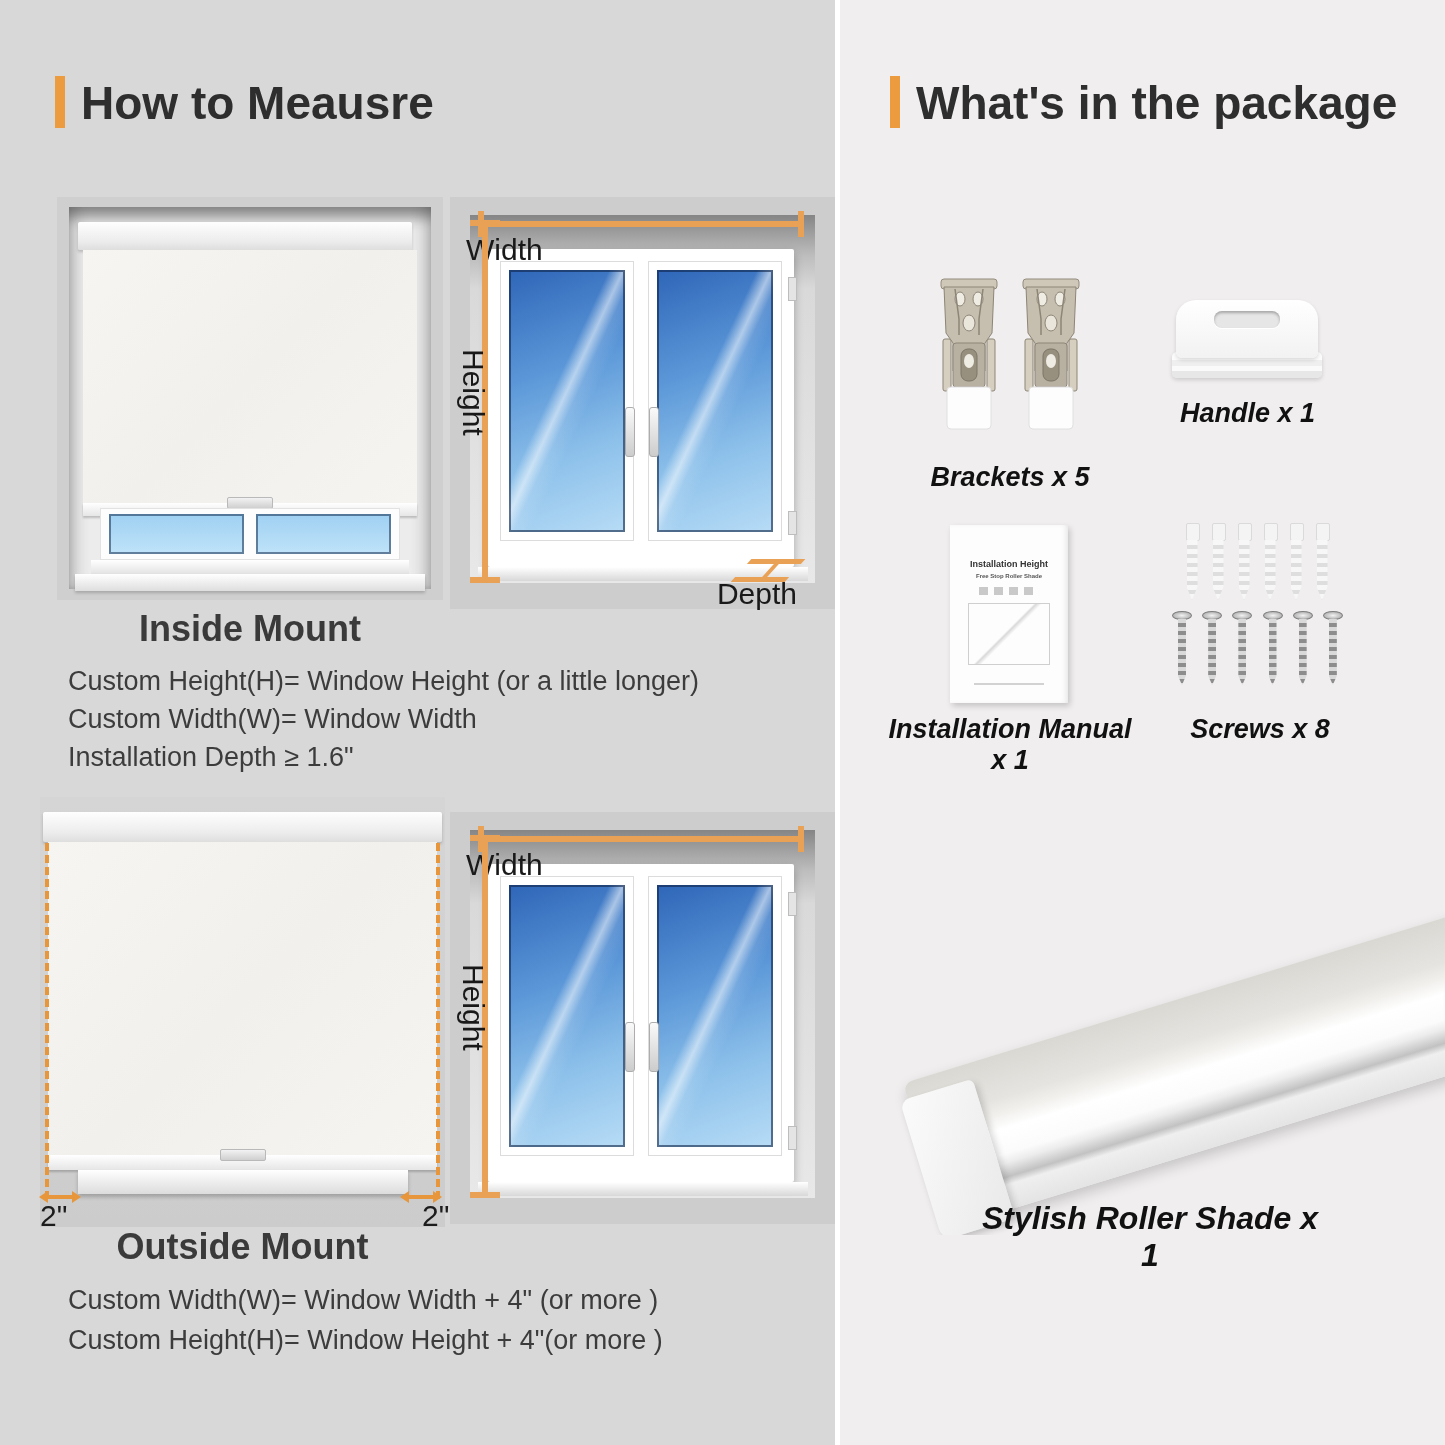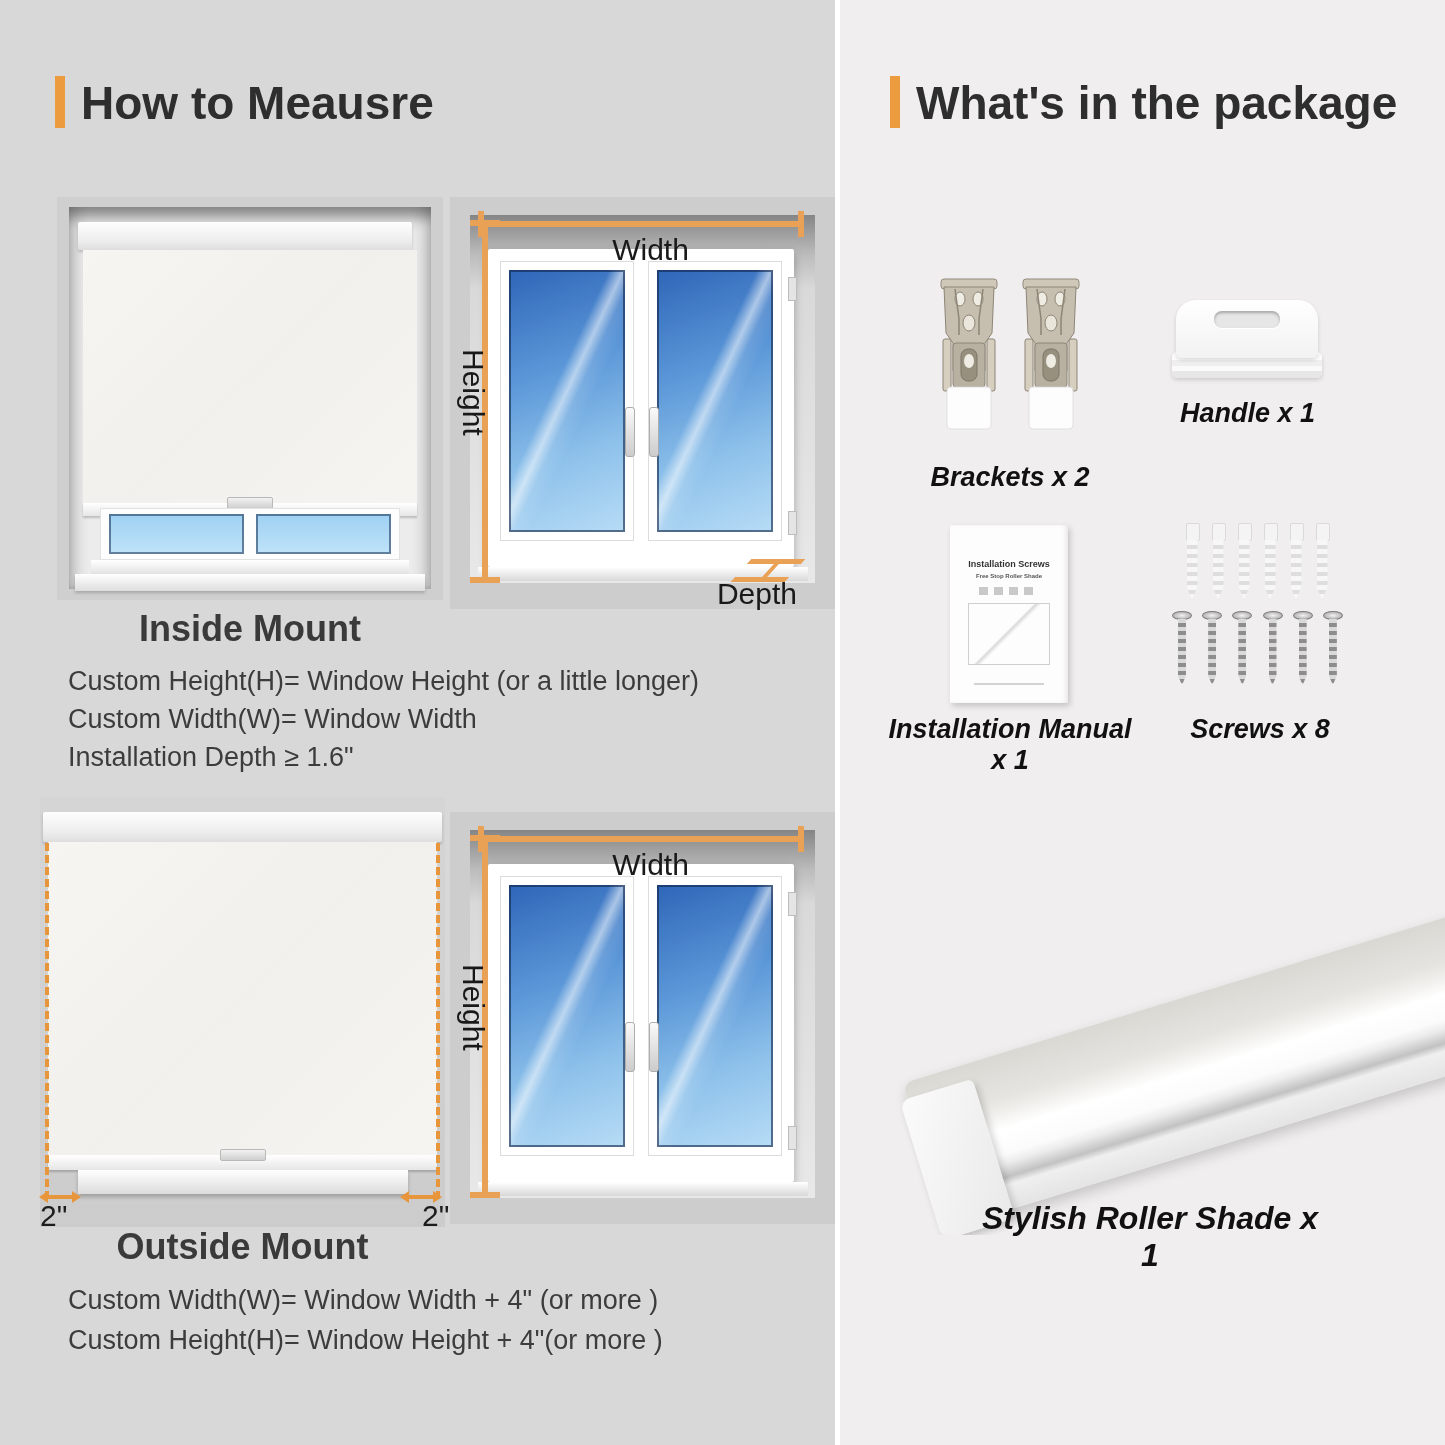--- a/index.html
+++ b/index.html
@@ -54,21 +54,21 @@
   .dg-handle{position:absolute;width:8px;height:48px;top:158px;
      background:linear-gradient(#fafafa,#cccccc);border:1px solid #adadad;border-radius:3px;}
   .dg-handle.h1{left:137px;} .dg-handle.h2{left:161px;}
   .dg-hinge{position:absolute;right:-3px;width:7px;height:22px;background:#e4e4e4;border:1px solid #bdbdbd;}
   .dg-hinge.top{top:28px;} .dg-hinge.bot{top:262px;}
   .dg-sill{position:absolute;left:28px;top:370px;width:330px;height:14px;
      background:linear-gradient(#ffffff,#d8d8d8);}
   .dgm-w{position:absolute;left:30px;top:24px;width:322px;height:6px;background:#E9A155;}
   .dgm-w::before,.dgm-w::after{content:"";position:absolute;top:-10px;width:6px;height:26px;background:#E9A155;}
   .dgm-w::before{left:-2px;} .dgm-w::after{right:-2px;}
-  .dgm-wl{position:absolute;left:16px;right:0;top:36px;text-align:center;
+  .dgm-wl{position:absolute;left:16px;right:0;top:36px;text-align:left;
      font-size:30px;color:#191919;}
   .dgm-h{position:absolute;left:32px;top:26px;width:6px;height:357px;background:#E9A155;}
   .dgm-h::before,.dgm-h::after{content:"";position:absolute;left:-12px;width:30px;height:6px;background:#E9A155;}
   .dgm-h::before{top:-3px;} .dgm-h::after{bottom:-3px;}
   .dgm-hl{position:absolute;left:6px;top:152px;writing-mode:vertical-rl;
      font-size:30px;color:#191919;}
   .dgm-d{position:absolute;right:40px;top:362px;width:54px;height:13px;
      border-top:5px solid #E9A155;border-bottom:5px solid #E9A155;transform:skewX(-42deg);}
   .dgm-d::after{content:"";position:absolute;left:50%;top:0;bottom:0;width:5px;background:#E9A155;}
   .dgm-dl{position:absolute;right:38px;top:380px;font-size:30px;color:#191919;}
@@ -281,32 +281,32 @@
         <path d="M20,14 L24,44 L24,60 M48,14 L44,44 L44,60" fill="none" stroke="#8d8576" stroke-width="1.5"></path>
         <ellipse cx="34" cy="48" rx="6" ry="8" fill="#eae6dc" stroke="#8d8576"></ellipse>
         <rect x="8" y="64" width="8" height="52" rx="2" fill="#d6cfc0" stroke="#8d8576"></rect>
         <rect x="52" y="64" width="8" height="52" rx="2" fill="#d6cfc0" stroke="#8d8576"></rect>
         <rect x="18" y="68" width="32" height="44" rx="3" fill="#b8b0a0" stroke="#8d8576"></rect>
         <rect x="26" y="74" width="16" height="32" rx="7" fill="#98907f" stroke="#7c7466"></rect>
         <ellipse cx="34" cy="86" rx="5" ry="7" fill="#efece4"></ellipse>
         <rect x="12" y="112" width="44" height="42" rx="4" fill="#fdfdfd" stroke="#e0e0e0"></rect>
       </svg>
     </div>
-    <div class="pkg-label" style="left:60px;top:462px;width:220px;">Brackets x 2</div>
+    <div class="pkg-label" style="left:60px;top:462px;width:220px;">Brackets x 5</div>
 
     <div class="handle-item">
       <div class="handle-top">
         <div class="handle-slot"></div>
       </div>
       <div class="handle-base"></div>
     </div>
     <div class="pkg-label" style="left:305px;top:398px;width:205px;">Handle x 1</div>
 
     <div class="manual">
-      <div class="manual-title">Installation Screws</div>
+      <div class="manual-title">Installation Height</div>
       <div class="manual-sub">Free Stop Roller Shade</div>
       <div class="manual-steps"></div>
       <div class="manual-fig"></div>
       <div class="manual-foot"></div>
     </div>
     <div class="pkg-label" style="left:45px;top:714px;width:250px;">Installation Manual x 1</div>
 
     <div class="screws-item">
       <div class="anchor-row">
         <div class="anchor"></div>

